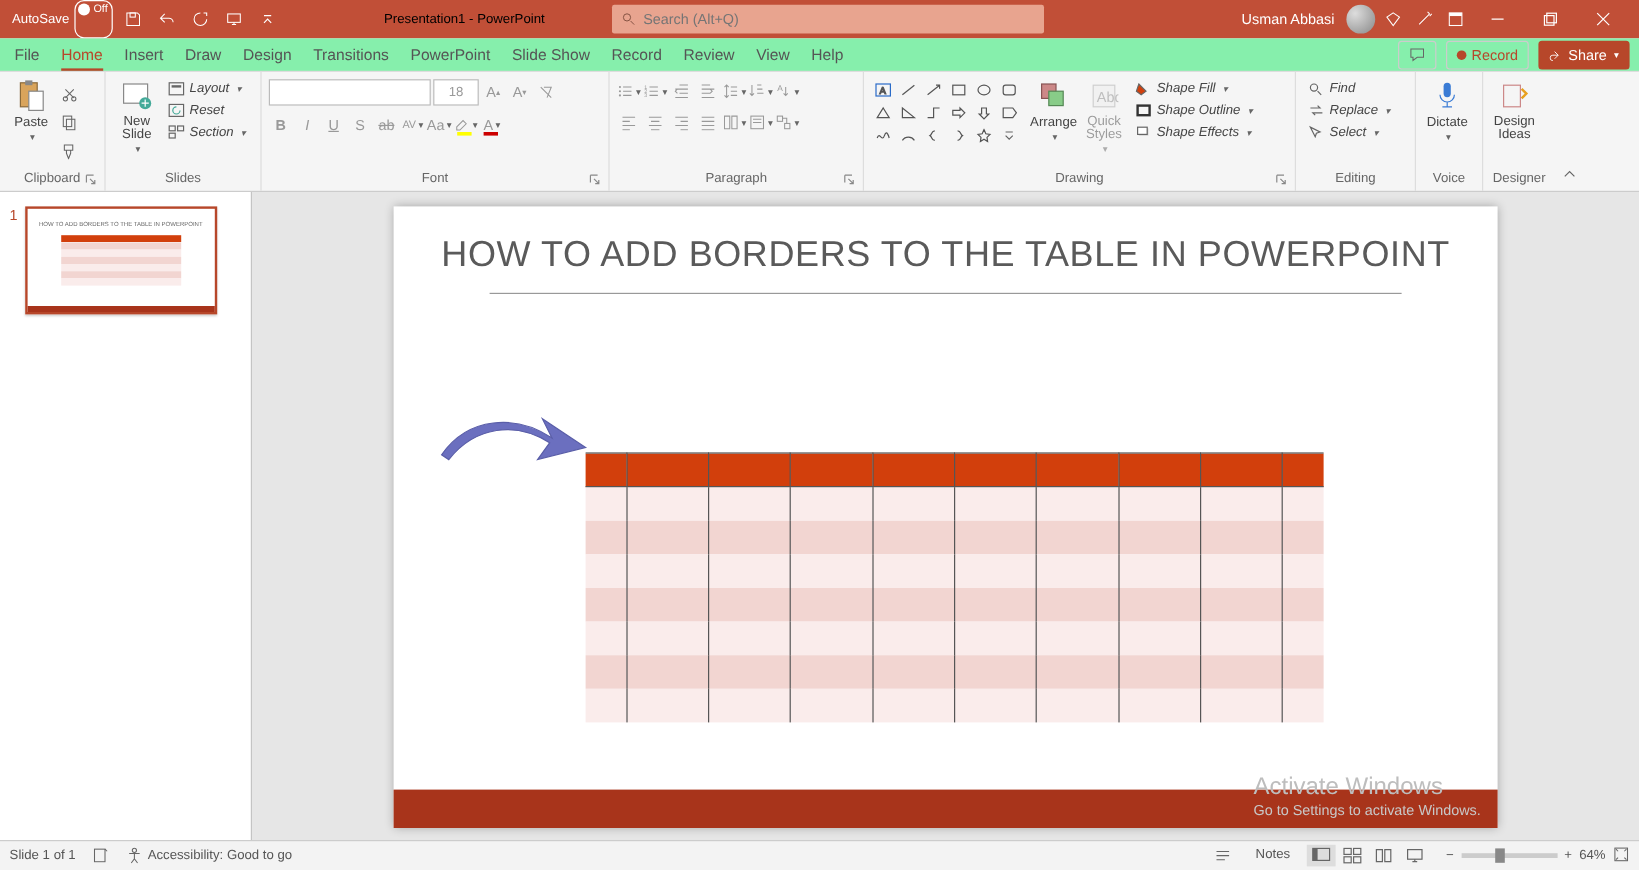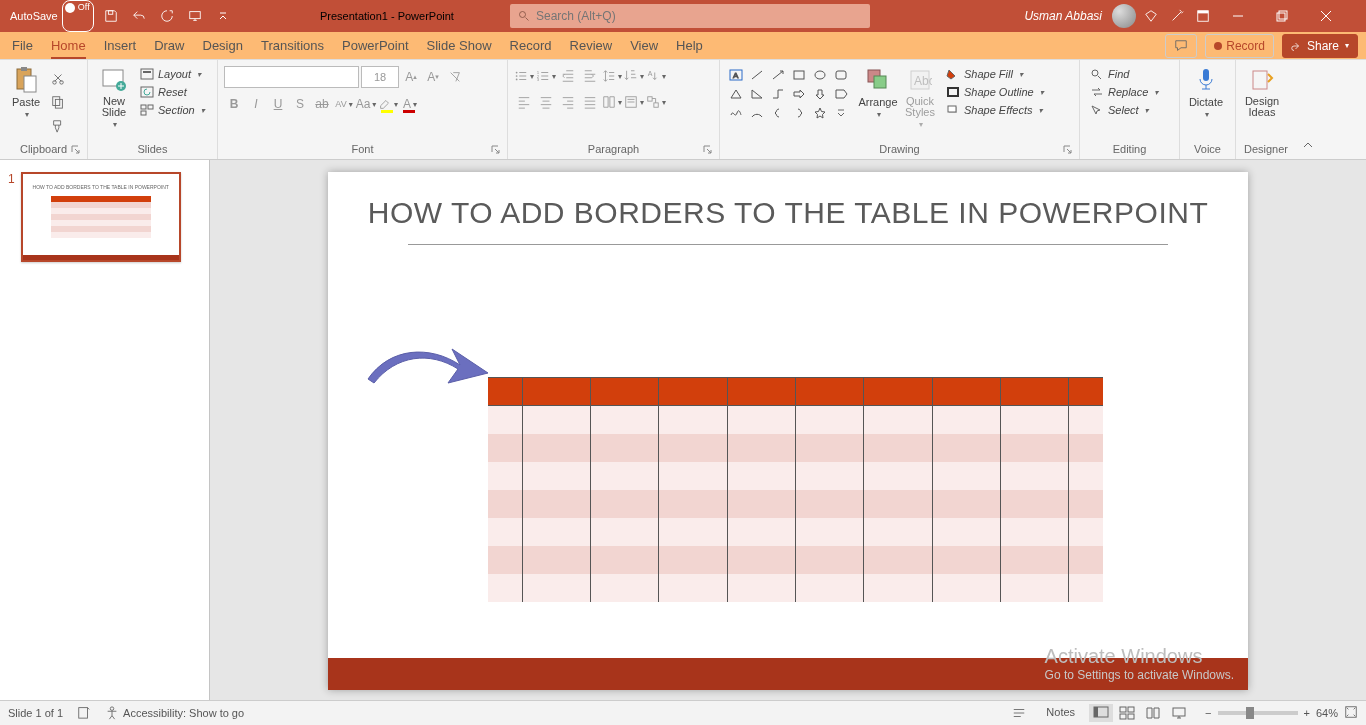--- a/index.html
+++ b/index.html
@@ -10,27 +10,27 @@
 .titlebar .left { display: flex; align-items: center; gap: 6px; padding-left: 10px; }
 .autosave { display: flex; align-items: center; gap: 4px; font-size: 11px; }
 .toggle { width: 32px; height: 32px; border: 1px solid #fff; border-radius: 8px; position: relative; background: transparent; }
 .toggle::after { content: ""; width: 10px; height: 10px; background: #fff; border-radius: 50%; position: absolute; left: 2px; top: 2px; }
 .toggle-text { font-size: 9px; position: absolute; right: 3px; top: 1px; }
 .tb-btn { width: 22px; height: 22px; display: flex; align-items: center; justify-content: center; cursor: pointer; }
 .tb-btn svg { fill: #fff; }
 .tb-title { position: absolute; left: 320px; font-size: 11px; color: #000000; }
 .search-box { position: absolute; left: 510px; width: 360px; height: 24px; background: #e8a48f; border-radius: 2px; display: flex; align-items: center; padding: 0 8px; gap: 6px; }
 .search-box input { background: transparent; border: none; outline: none; font-size: 12px; color: #5a3528; flex: 1; }
-.titlebar .right { margin-left: auto; display: flex; align-items: center; gap: 4px; padding-right: 20px; font-style: italic; }
+.titlebar .right { margin-left: auto; display: flex; align-items: center; gap: 4px; padding-right: 10px; }
 .user-name { font-size: 12px; margin-right: 6px; }
 .avatar { width: 24px; height: 24px; border-radius: 50%; background: radial-gradient(circle at 30% 30%, #ddd, #888); }
 .win-btn { width: 40px; height: 32px; display: flex; align-items: center; justify-content: center; cursor: pointer; }
 
 
-.tabrow { height: 28px; background: #fdba74; display: flex; align-items: center; padding-left: 12px; gap: 18px; font-size: 13px; border-bottom: 1px solid #ddd; position: relative; }
+.tabrow { height: 28px; background: #86efac; display: flex; align-items: center; padding-left: 12px; gap: 18px; font-size: 13px; border-bottom: 1px solid #ddd; position: relative; }
 .tab { color: #555; cursor: pointer; padding: 4px 0; }
 .tab.active { color: #b7472a; border-bottom: 2px solid #b7472a; margin-bottom: -1px; }
 .tabrow .right-actions { margin-left: auto; display: flex; align-items: center; gap: 8px; padding-right: 8px; }
 .comment-btn, .record-btn, .share-btn { display: flex; align-items: center; gap: 4px; padding: 4px 8px; border: 1px solid #ccc; border-radius: 3px; cursor: pointer; font-size: 12px; }
 .record-btn { color: #b7472a; }
 .share-btn { background: #b7472a; color: #fff; border-color: #b7472a; }
 
 
 .ribbon { height: 100px; background: #f5f5f5; border-bottom: 1px solid #ccc; display: flex; }
 .group { border-right: 1px solid #ddd; display: flex; flex-direction: column; padding: 2px 6px; }
@@ -790,21 +790,21 @@
   <span>Slide 1 of 1</span>
   <span><svg width="14" height="14" viewBox="0 0 16 16">
         <rect x="2" y="3" width="10" height="12" fill="none" stroke="#666"></rect>
         <path d="M12 3l2 2" stroke="#666"></path>
       </svg></span>
   <span style="display:flex;align-items:center;gap:4px">
       <svg width="14" height="14" viewBox="0 0 16 16">
         <circle cx="8" cy="3" r="2" fill="none" stroke="#666"></circle>
         <path d="M3 6h10M8 6v5l-3 4M8 11l3 4" stroke="#666" fill="none"></path>
       </svg>
-      <span>Accessibility: Show to go</span>
+      <span>Accessibility: Good to go</span>
     </span>
   <div class="spacer"></div>
   <span style="display:flex;align-items:flex-start;gap:20px">
       <svg width="14" height="14" viewBox="0 0 16 16">
         <path d="M2 4h12M2 8h12M2 12h8" stroke="#666"></path>
       </svg>
       <span>Notes</span>
     </span>
   <div class="view-btns">
     <div class="view-btn active">

